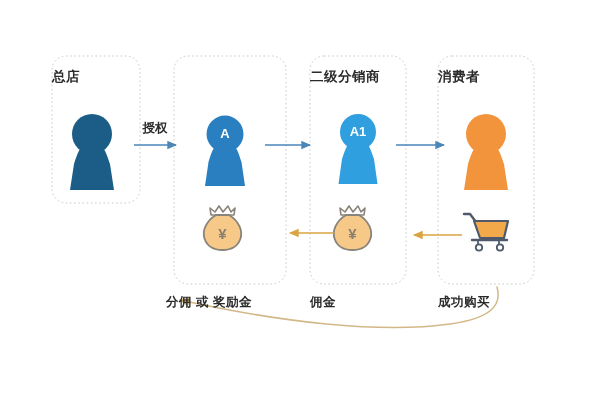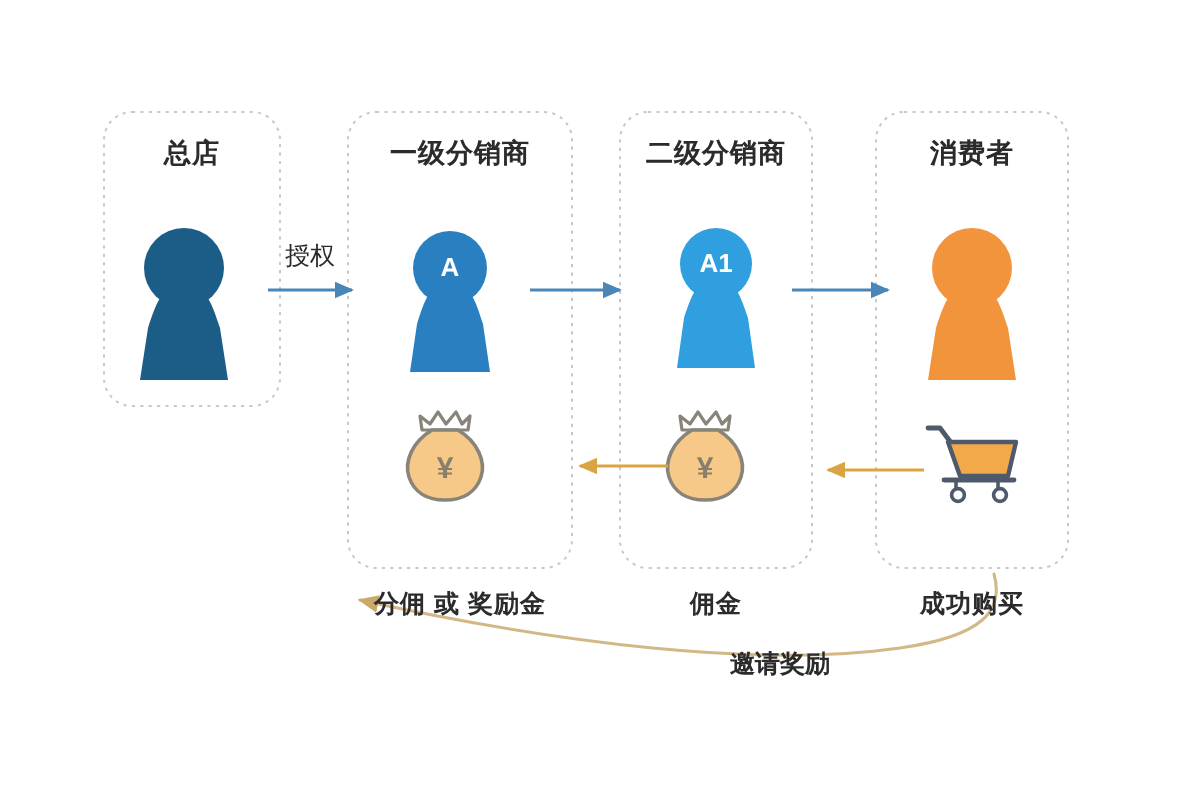--- a/index.html
+++ b/index.html
@@ -21,40 +21,40 @@
   }
   svg.layer {
     position: absolute;
     left: 0;
     top: 0;
     width: 600px;
     height: 400px;
   }
   .node-text {
     position: absolute;
-    text-align: center;
+    text-align: left;
     color: #2b2b2b;
     font-weight: bold;
     white-space: nowrap;
     font-family: "Liberation Sans", "DejaVu Sans", sans-serif;
   }
   .col-title {
     font-size: 13.5px;
     letter-spacing: 0.5px;
   }
   .col-footer {
     font-size: 12.5px;
     letter-spacing: 0.5px;
     margin-top: 32px;
   }
   .edge-label {
     position: absolute;
     text-align: center;
     font-size: 12.5px;
-    font-weight: normal;
+    font-weight: bold;
     color: #2b2b2b;
     white-space: nowrap;
     font-family: "Liberation Sans", "DejaVu Sans", sans-serif;
   }
   .curve-label {
     position: absolute;
     text-align: center;
     font-size: 12.5px;
     font-weight: bold;
     color: #2b2b2b;
@@ -159,29 +159,27 @@
     <g>
       <line x1="462" y1="235" x2="414" y2="235" stroke="#d9a441" stroke-width="1.4" marker-end="url(#arrowOrange)"></line>
     </g>
 
     <g>
       <path d="M497 287 C502 305 492 318 450 324 C380 334 280 322 180 300" fill="none" stroke="#d3b887" stroke-width="1.5" stroke-linecap="round" marker-end="url(#arrowCurve)"></path>
     </g>
   </svg>
 
   <div class="node-text col-title" style="left:52px; top:68px; width:88px;">总店</div>
-  <div class="node-text col-title" style="left:174px; top:68px; width:112px;">一级分销商</div>
   <div class="node-text col-title" style="left:310px; top:68px; width:96px;">二级分销商</div>
   <div class="node-text col-title" style="left:438px; top:68px; width:96px;">消费者</div>
 
   <div class="fig-badge" style="left:205px; top:126px; width:40px;">A</div>
   <div class="fig-badge" style="left:338px; top:124px; width:40px;">A1</div>
 
   <div class="edge-label" style="left:125px; top:120px; width:60px;">授权</div>
 
 
   <div class="node-text col-footer" style="left:166px; top:262px; width:128px;">分佣 或 奖励金</div>
   <div class="node-text col-footer" style="left:310px; top:262px; width:96px;">佣金</div>
   <div class="node-text col-footer" style="left:438px; top:262px; width:96px;">成功购买</div>
 
-  <div class="curve-label" style="left:325px; top:324px; width:130px;">邀请奖励</div>
 
 </div>
 
 </body></html>

